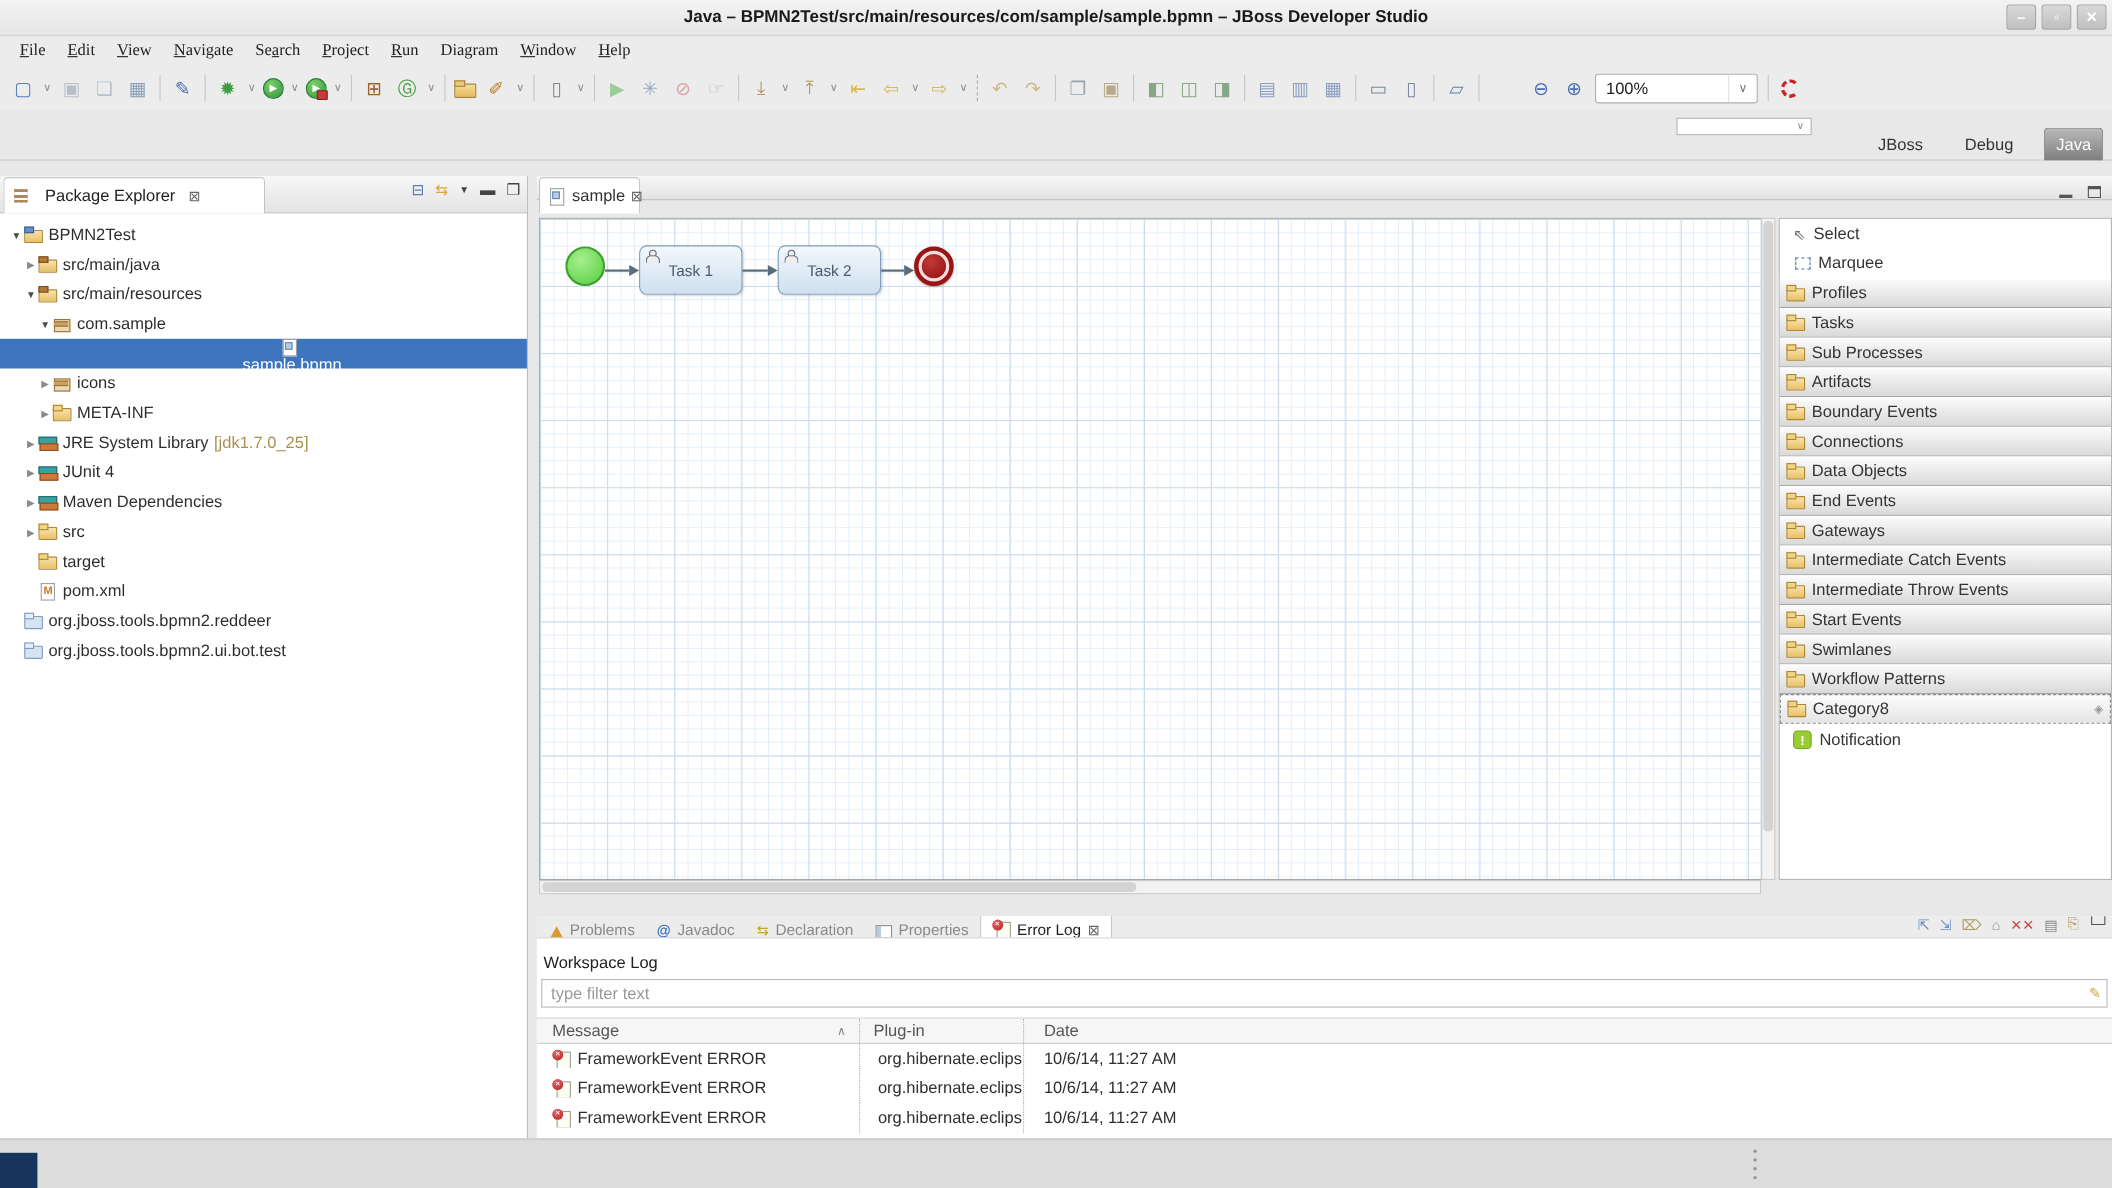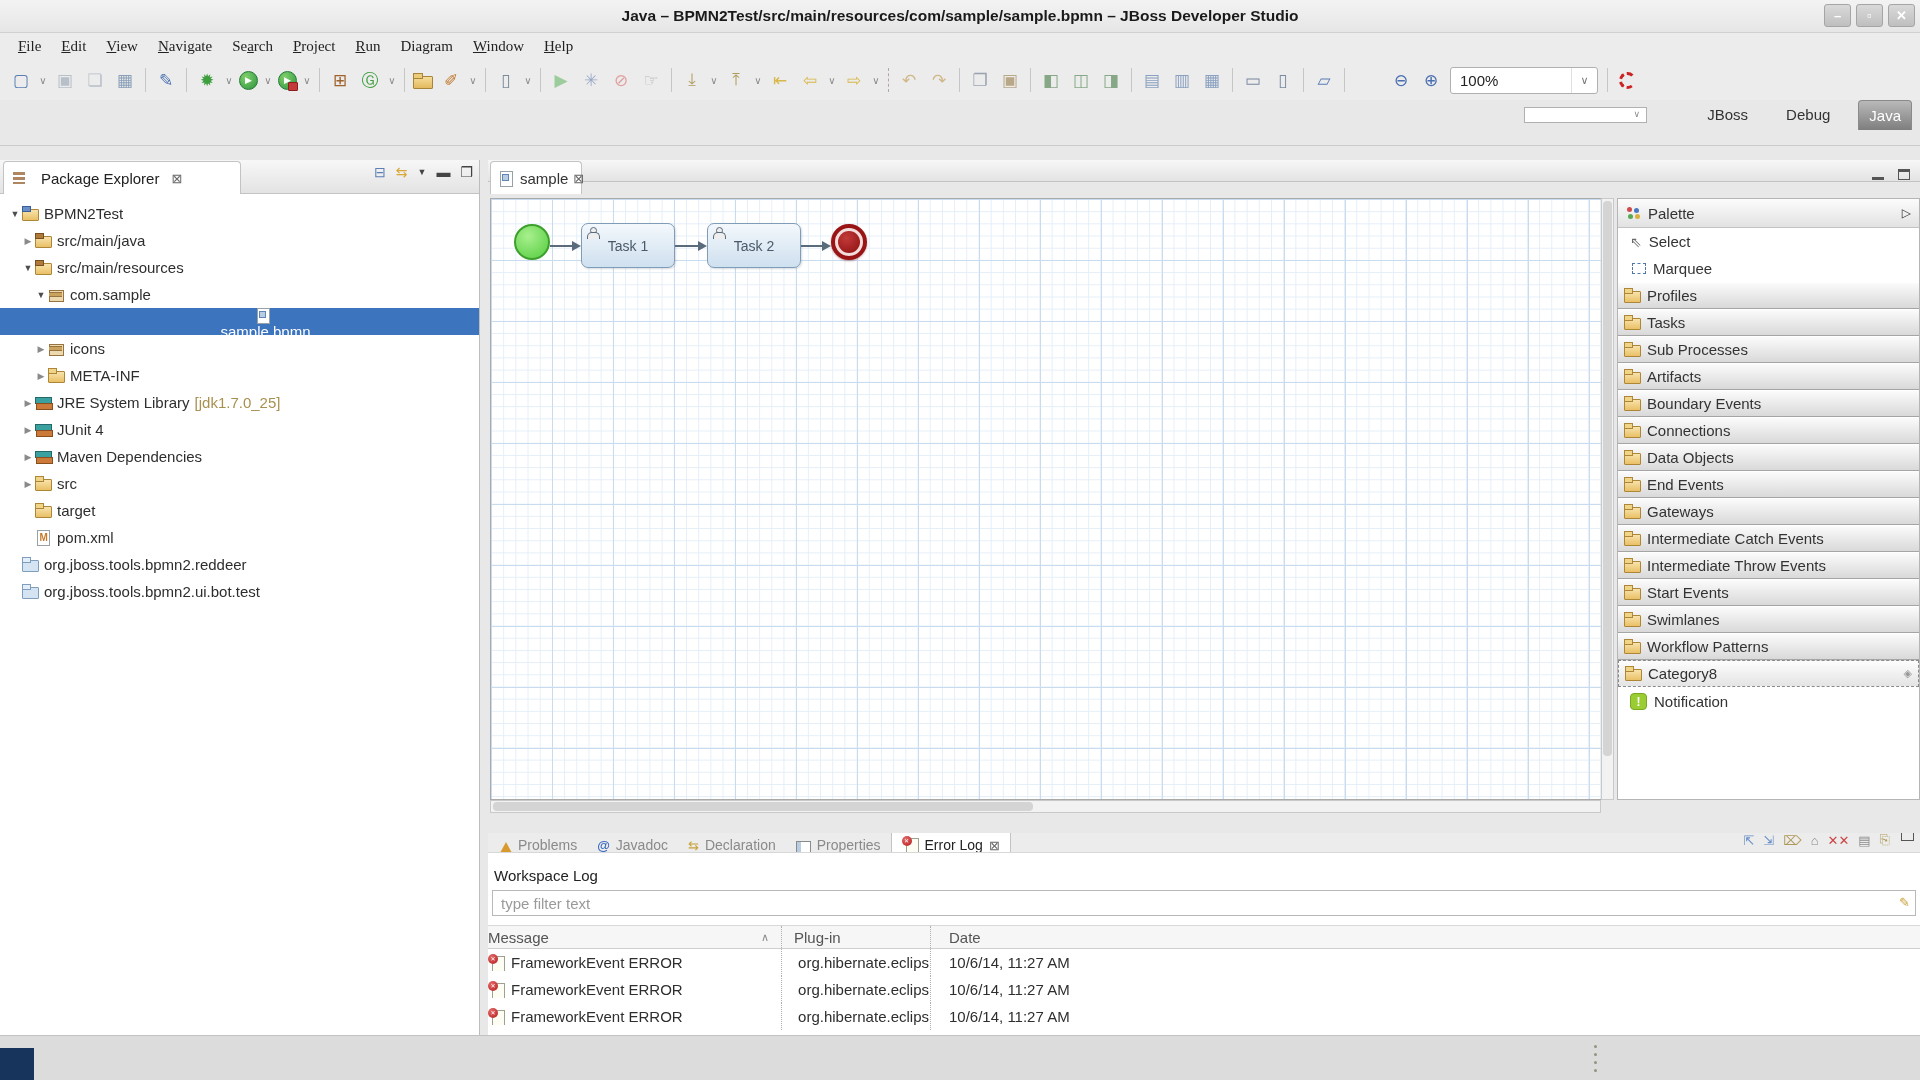--- a/index.html
+++ b/index.html
@@ -50,21 +50,21 @@
     color:#777; font-size:11px; border-left:1px solid #e0e0e0; }
   .tb-spinner { width:17px; height:17px; border:3px dashed #cc2222; border-radius:50%;
     border-right-color:transparent; margin:0 6px; flex:none; }
 
   
   #subbar { position:absolute; left:0; top:100px; width:1920px; height:46px;
     border-bottom:1px solid #cbcbcb; background:#e8e8e8; }
   #overflow-combo { position:absolute; left:1524px; top:7px; width:123px; height:16px;
     background:#fff; border:1px solid #b0b0b0; }
   #overflow-combo span { position:absolute; right:6px; top:1px; font-size:9px; color:#888; }
-  #persp { position:absolute; right:8px; top:0; height:38px; display:flex; align-items:flex-start; gap:18px; }
+  #persp { position:absolute; right:8px; top:12px; height:38px; display:flex; align-items:center; gap:18px; }
   .persp-tab { font-size:15px; color:#333; padding:6px 10px; }
   .persp-tab.active { background:linear-gradient(#b9b9b9,#7e7e7e); color:#fff;
     border-radius:4px 4px 0 0; border:1px solid #8a8a8a; border-bottom:none; }
 
   
   #pkgx { position:absolute; left:0; top:160px; width:480px; height:875px; background:#fff;
     border-right:1px solid #bdbdbd; }
   #pkgx-hdr { position:absolute; left:0; top:0; width:100%; height:34px;
     background:linear-gradient(#f7f7f7,#e3e3e3); border-bottom:1px solid #c3c3c3; }
   #pkgx-tab { position:absolute; left:3px; top:1px; height:33px; width:238px; background:#fff;
@@ -219,21 +219,21 @@
   #filterwrap { position:relative; margin:0 2px 0 4px; }
   #filter { width:1424px; height:26px; border:1px solid #b8b8b8; background:#fff; padding:0 26px 0 8px;
     font-size:15px; color:#333; font-family:"Liberation Sans", sans-serif; }
   #filter::placeholder { color:#9a9a9a; }
   #filter-pen { position:absolute; right:8px; top:5px; color:#c8a23a; font-size:13px; }
 
   #log-table { margin-top:9px; font-size:15px; position:relative; }
   .lt-hdr { display:flex; height:24px; align-items:center; background:#f6f6f6;
     border-top:1px solid #d8d8d8; border-bottom:1px solid #cfcfcf; color:#555; }
   .lt-row { display:flex; height:27px; align-items:center; color:#2e2e2e; }
-  .col-msg { width:293px; display:flex; align-items:center; gap:6px; flex:none;
+  .col-msg { width:293px; display:flex; align-items:center; gap:6px; padding-left:14px; flex:none;
     overflow:hidden; white-space:nowrap; }
   .col-plugin { width:150px; flex:none; overflow:hidden; white-space:nowrap; text-align:right;
     border-left:1px dotted #b0b0b0; border-right:1px dotted #b0b0b0; height:100%;
     display:flex; align-items:center; justify-content:flex-end; padding-right:1px; }
   .col-date { flex:1; padding-left:18px; }
   .lt-hdr .col-plugin { justify-content:flex-start; padding-left:12px; }
   .sortmark { margin-left:auto; margin-right:12px; color:#888; font-size:11px; }
 
   
   #statusbar { position:absolute; left:0; top:1035px; width:1920px; height:45px;
@@ -476,31 +476,20 @@
   <div class="bpmn-end"></div>
 </div>
 <div id="vscroll">
     <div class="thumb"></div>
   </div>
 <div id="hscroll">
     <div class="thumb"></div>
   </div>
 
 <div id="palette">
-  <div id="pal-hdr">
-    <span class="pal-dots">
-        <i></i>
-        <i></i>
-        <i></i>
-        <i></i>
-      </span>
-    <span>Palette</span>
-    <span class="spread"></span>
-    <span class="pal-pin">▷</span>
-  </div>
   <div id="pal-body">
       <div class="pal-tool">
         <span class="pal-cursor">⇖</span>
         <span>Select</span>
       </div>
       <div class="pal-tool">
         <span class="ic-marquee"></span>
         <span>Marquee</span>
       </div>
       <div class="pal-drawer">

